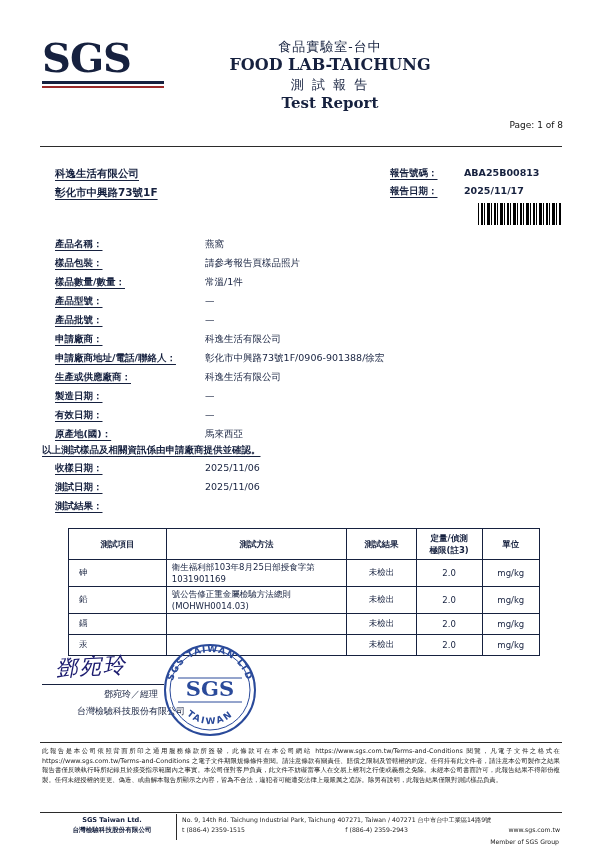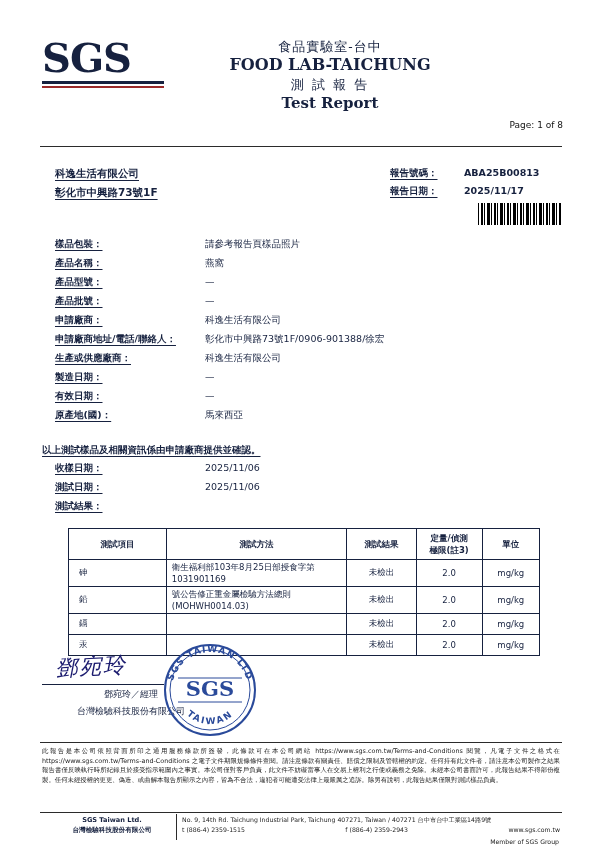--- a/index.html
+++ b/index.html
@@ -370,26 +370,30 @@
     </div>
     <div class="meta-row">
       <span class="meta-label">報告日期：</span>
       <span class="meta-val">2025/11/17</span>
     </div>
   </div>
   <div class="barcode"></div>
 
   <div class="fields">
     <div class="f-row">
+      <span class="f-label">產品名稱：</span>
+      <span class="f-val">燕窩</span>
+    </div>
+    <div class="f-row">
       <span class="f-label">樣品包裝：</span>
       <span class="f-val">請參考報告頁樣品照片</span>
     </div>
     <div class="f-row">
-      <span class="f-label">產品名稱：</span>
-      <span class="f-val">燕窩</span>
+      <span class="f-label">樣品數量/數量：</span>
+      <span class="f-val">常溫/1件</span>
     </div>
     <div class="f-row">
       <span class="f-label">產品型號：</span>
       <span class="f-val">—</span>
     </div>
     <div class="f-row">
       <span class="f-label">產品批號：</span>
       <span class="f-val">—</span>
     </div>
     <div class="f-row">

